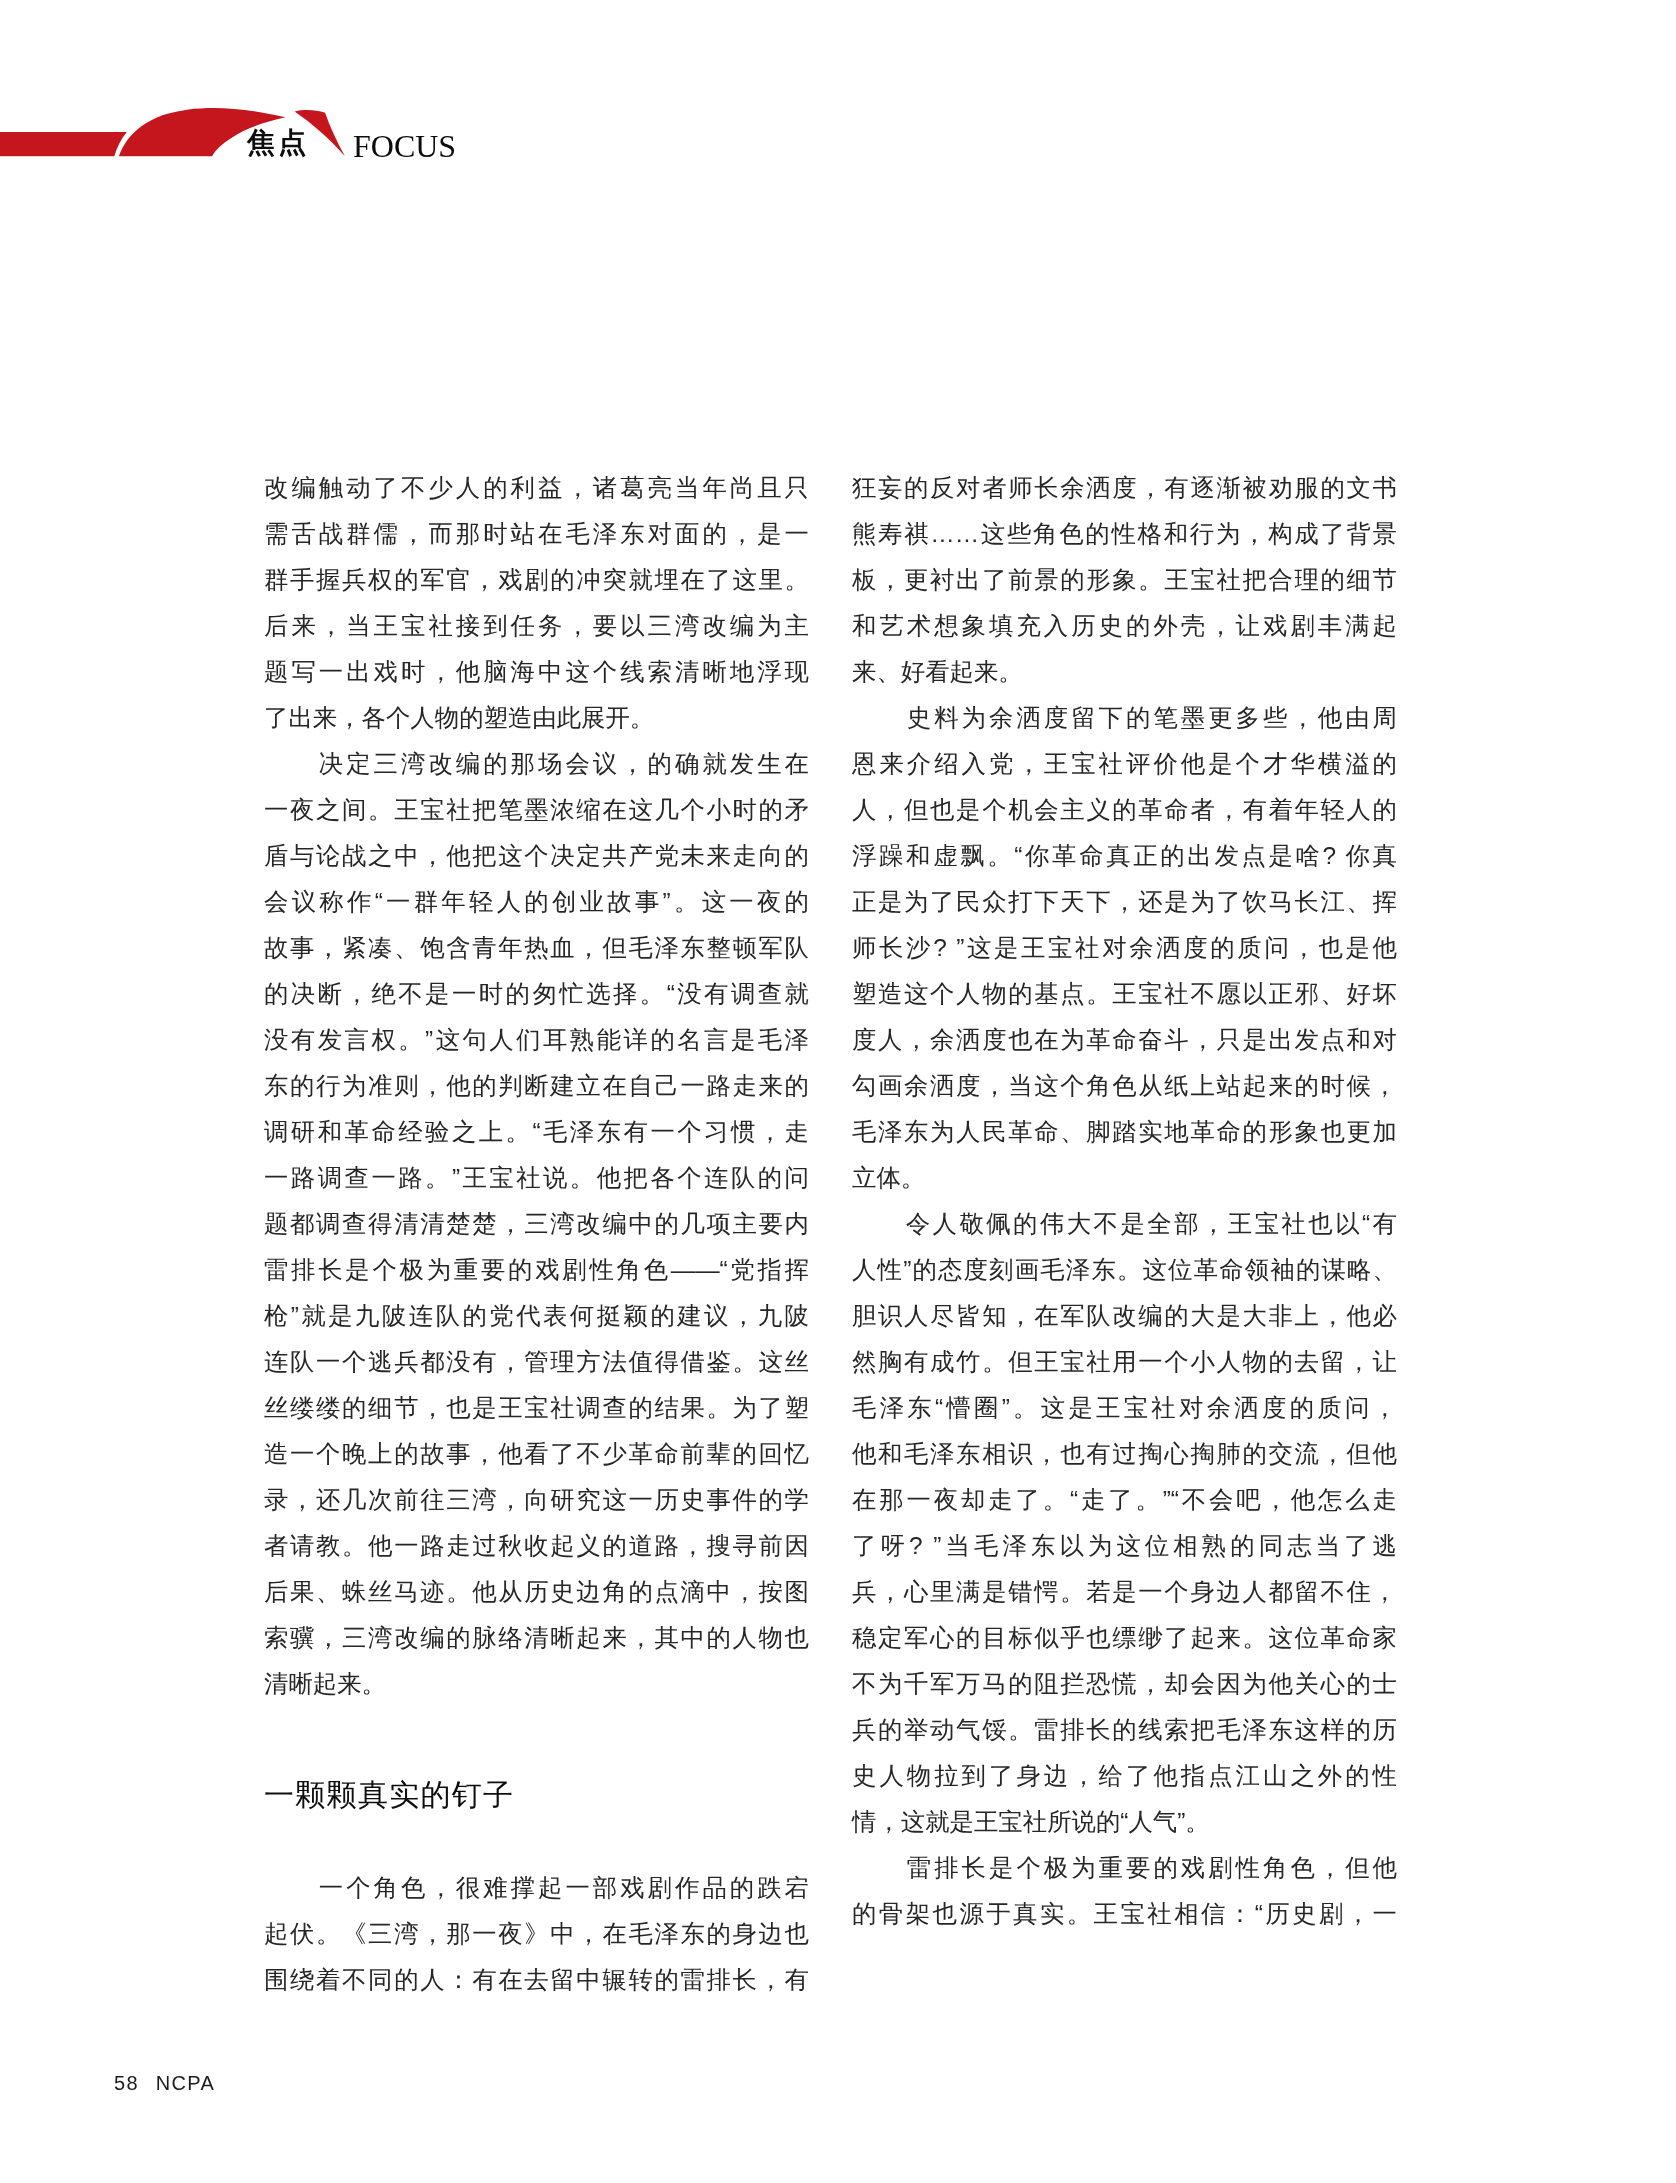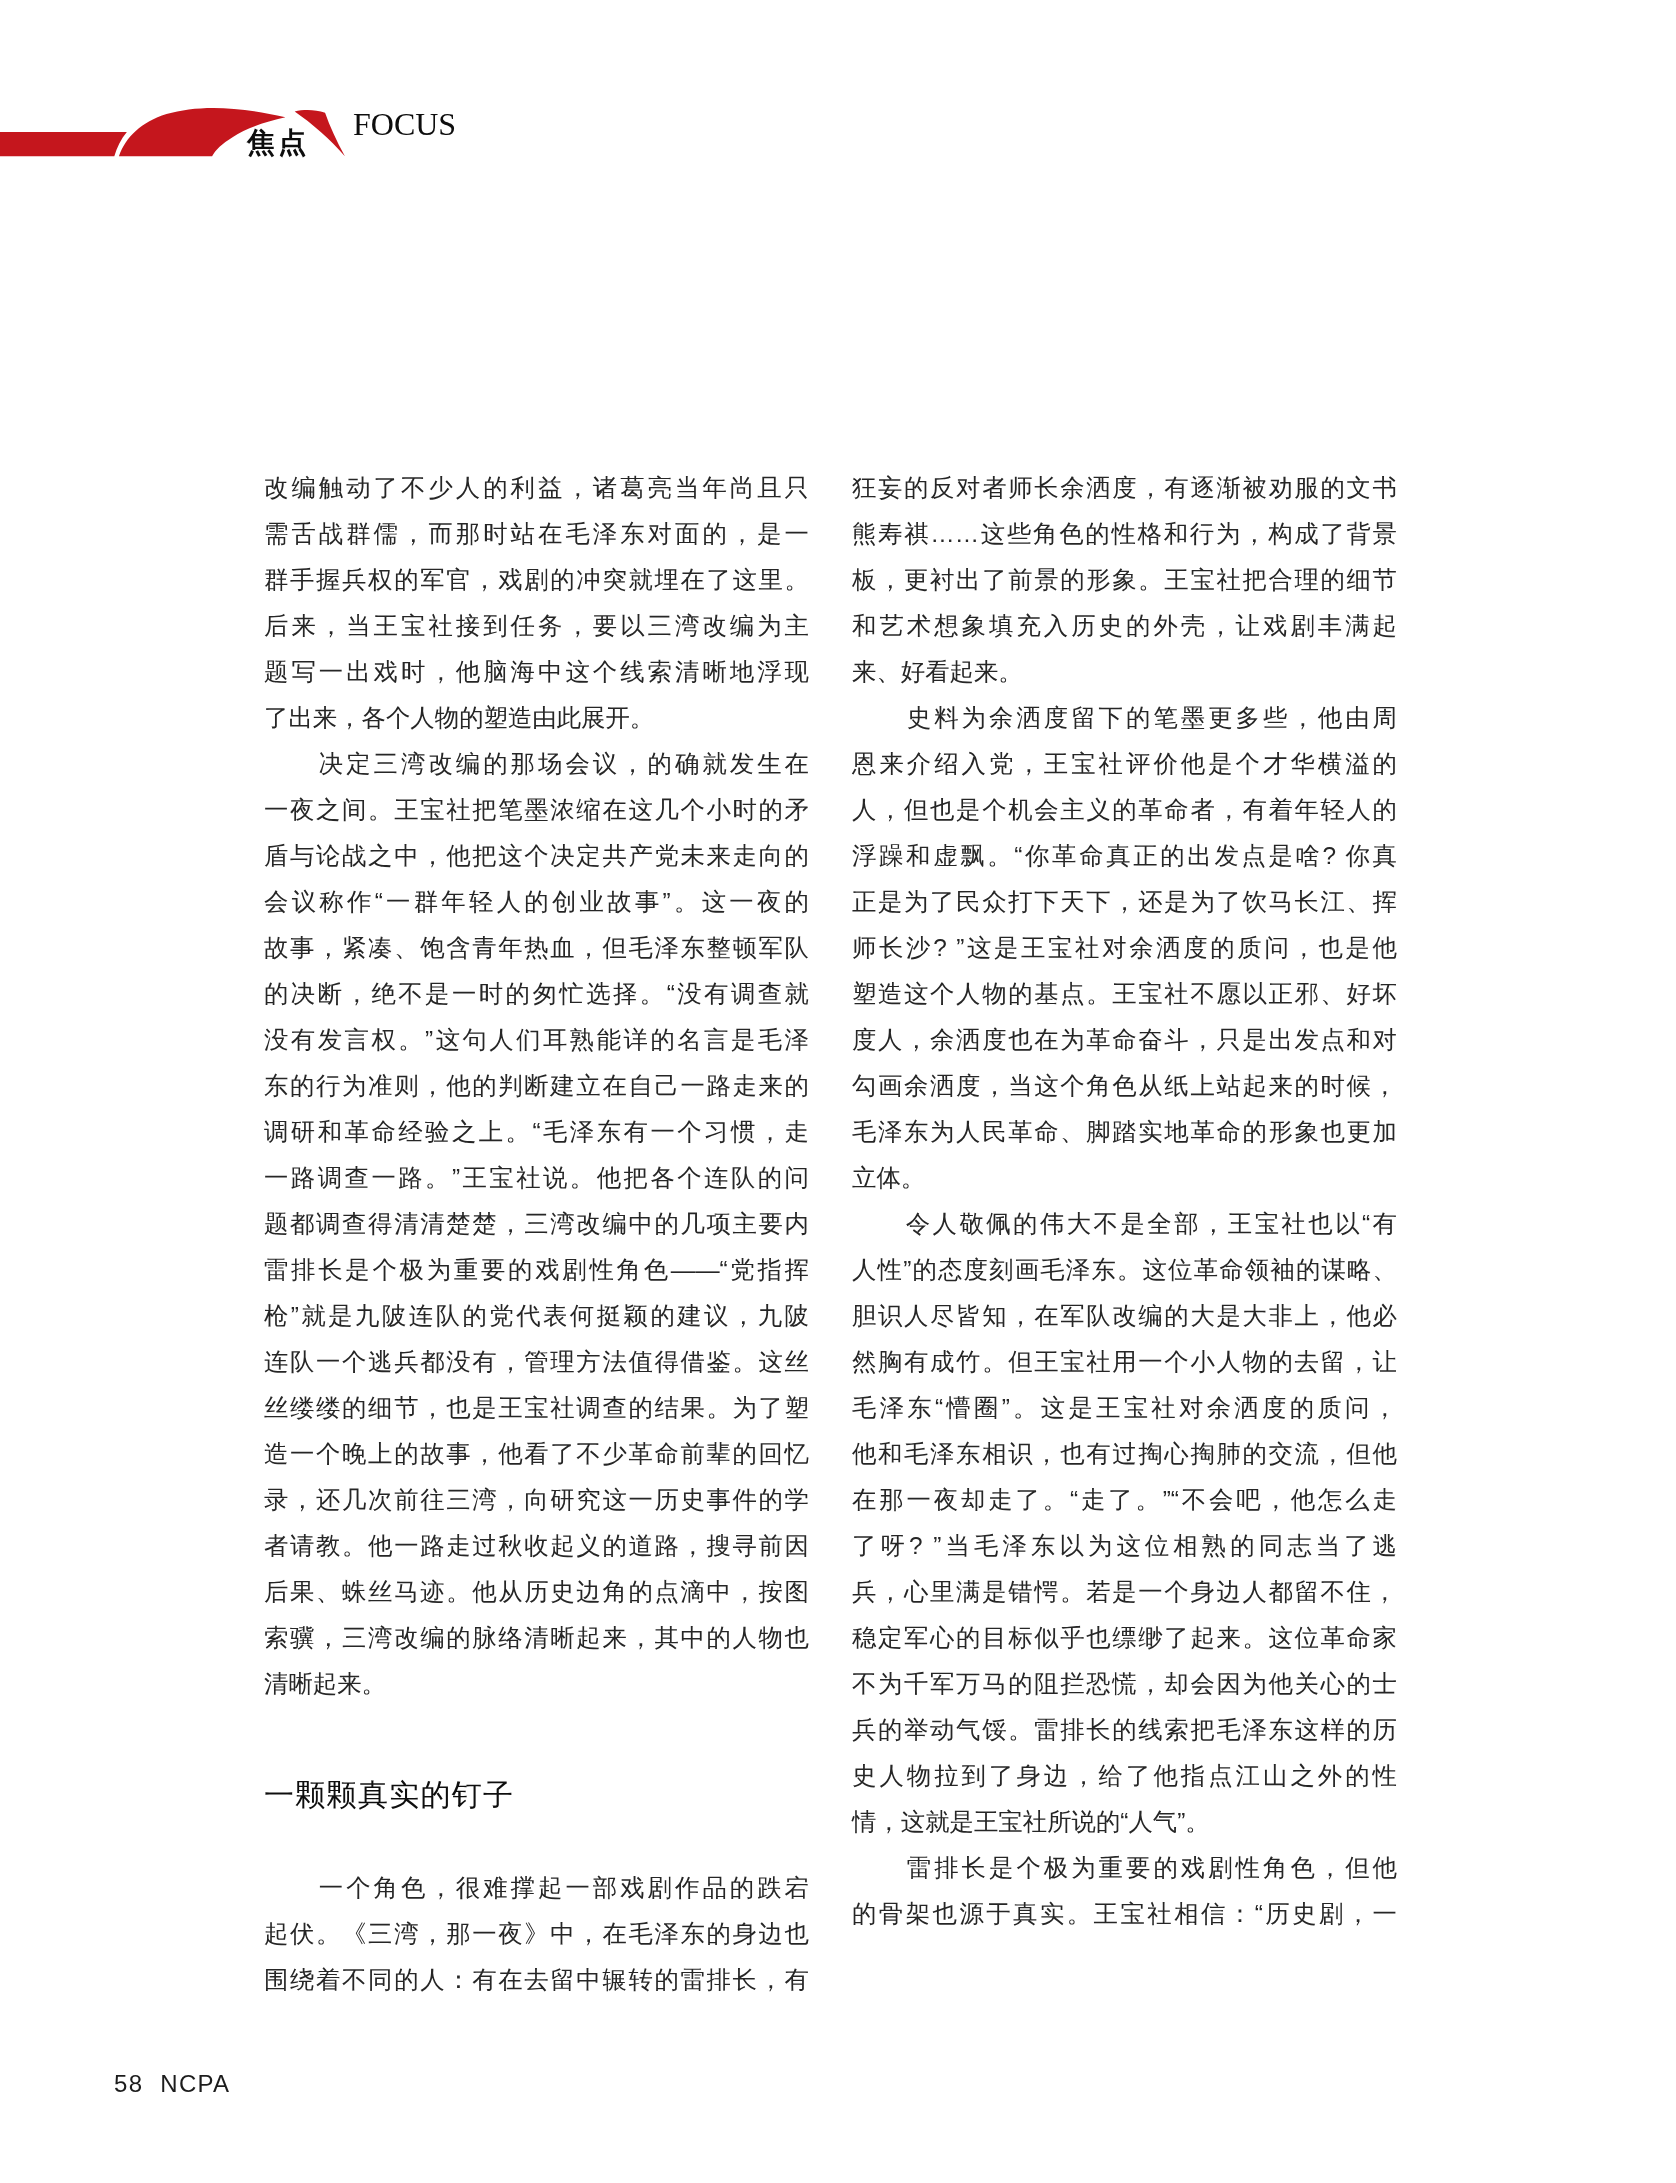--- a/index.html
+++ b/index.html
@@ -12,21 +12,21 @@
 
   
   .hdr{position:absolute;left:0;top:106px;width:502px;height:61px;}
   .hdr svg{position:absolute;left:0;top:0;}
   .hdr .cn{
     position:absolute;left:247px;top:22.4px;
     font-size:28px;font-weight:bold;color:#0d0d0d;letter-spacing:3.3px;
     line-height:30px;white-space:nowrap;
   }
   .hdr .en{
-    position:absolute;left:353px;top:2px;
+    position:absolute;left:353px;top:24px;
     font-family:"Liberation Serif","DejaVu Serif",serif;
     font-size:32px;color:#0d0d0d;line-height:33px;white-space:nowrap;
   }
 
   
   .col{position:absolute;top:465px;width:545px;color:#262626;}
   .col-left{left:264px;}
   .col-right{left:852px;}
   .line{
     height:46px;line-height:46px;font-size:24.4px;
@@ -35,21 +35,21 @@
   }
   .line.last{text-align-last:left;}
   .heading{
     margin-top:69px;margin-bottom:52px;height:37px;line-height:37px;
     font-size:30px;font-weight:normal;color:#0e0e0e;letter-spacing:1.3px;
   }
 
   
   .footer{
     position:absolute;left:114px;top:2065px;height:37px;line-height:37px;
-    font-size:24px;color:#1c1c1c;letter-spacing:1.3px;white-space:nowrap;
+    font-size:20px;color:#1c1c1c;letter-spacing:1.3px;white-space:nowrap;
   }
   .footer .mag{margin-left:17px;}
 </style>
 </head>
 <body style="background: rgb(255, 255, 255);">
 
 <div class="hdr">
   <svg width="370" height="61" viewBox="0 0 560 92" aria-hidden="true">
     <path fill="var(--brand-red)" d="M0,39 L192,39 C183,50 177,62 173,76 L0,76 Z"></path>
     <path fill="var(--brand-red)" d="M180,76 C190,47 214,24 252,12 C300,-2 360,0 432,17

